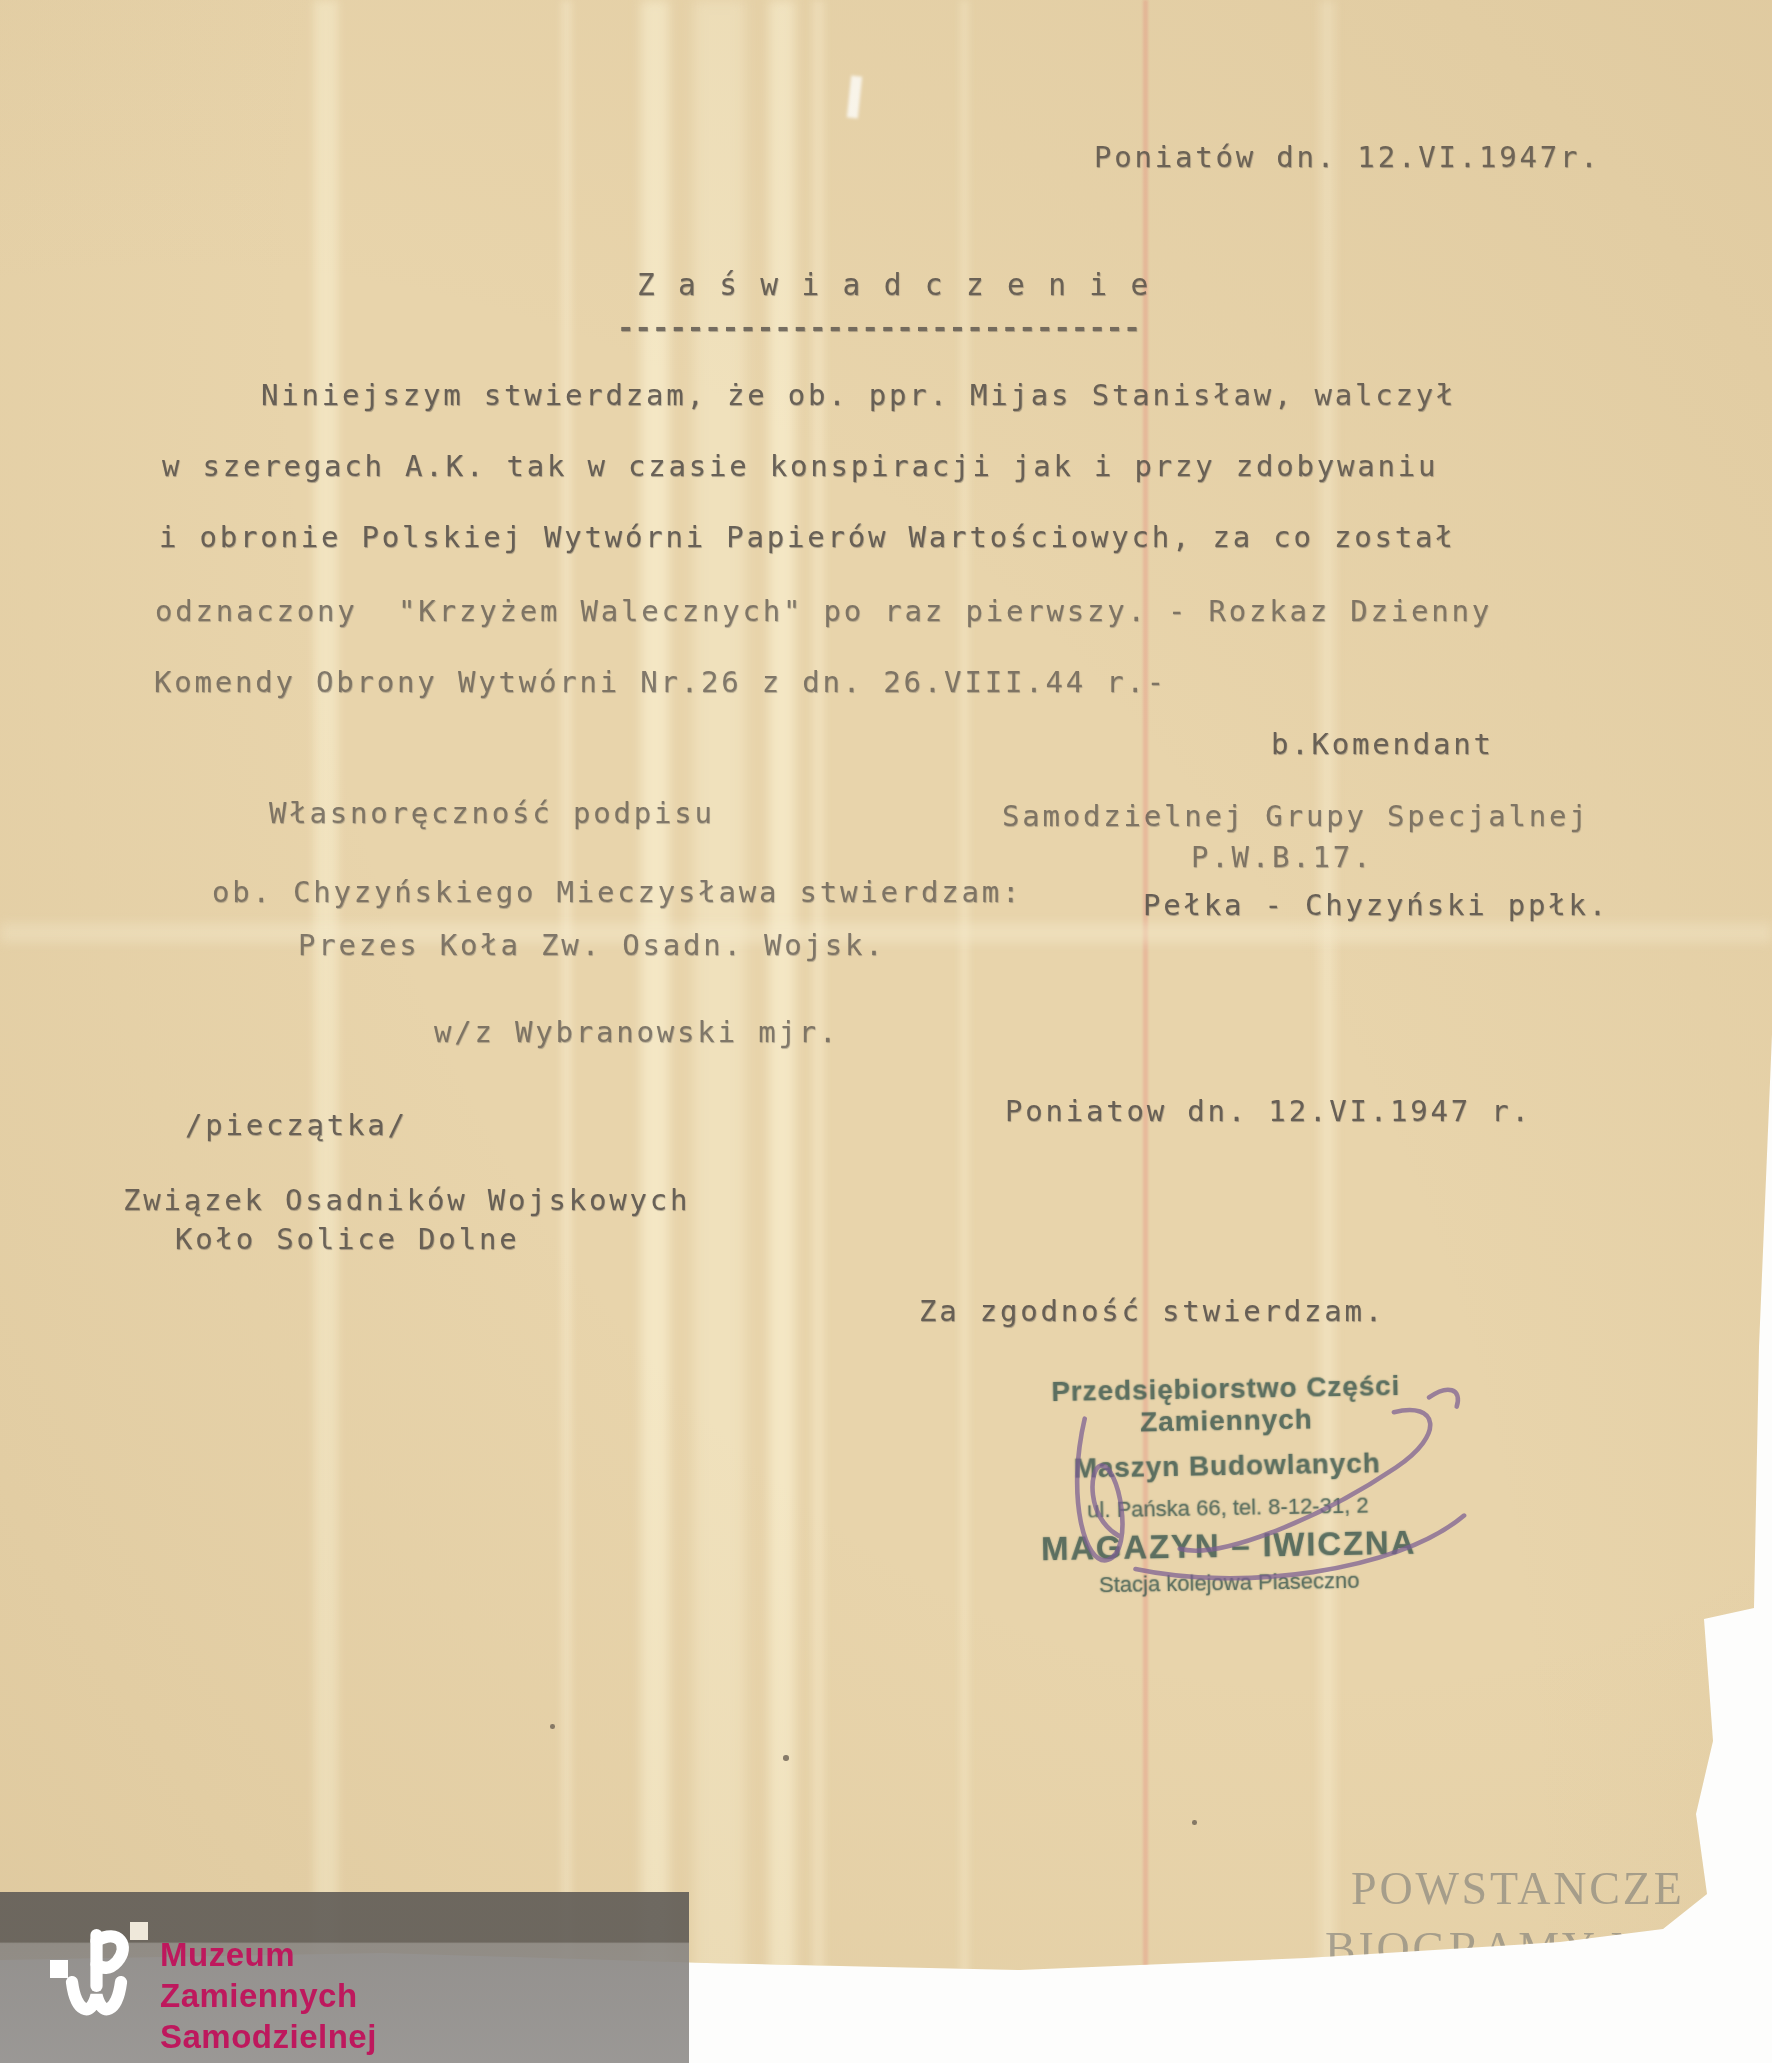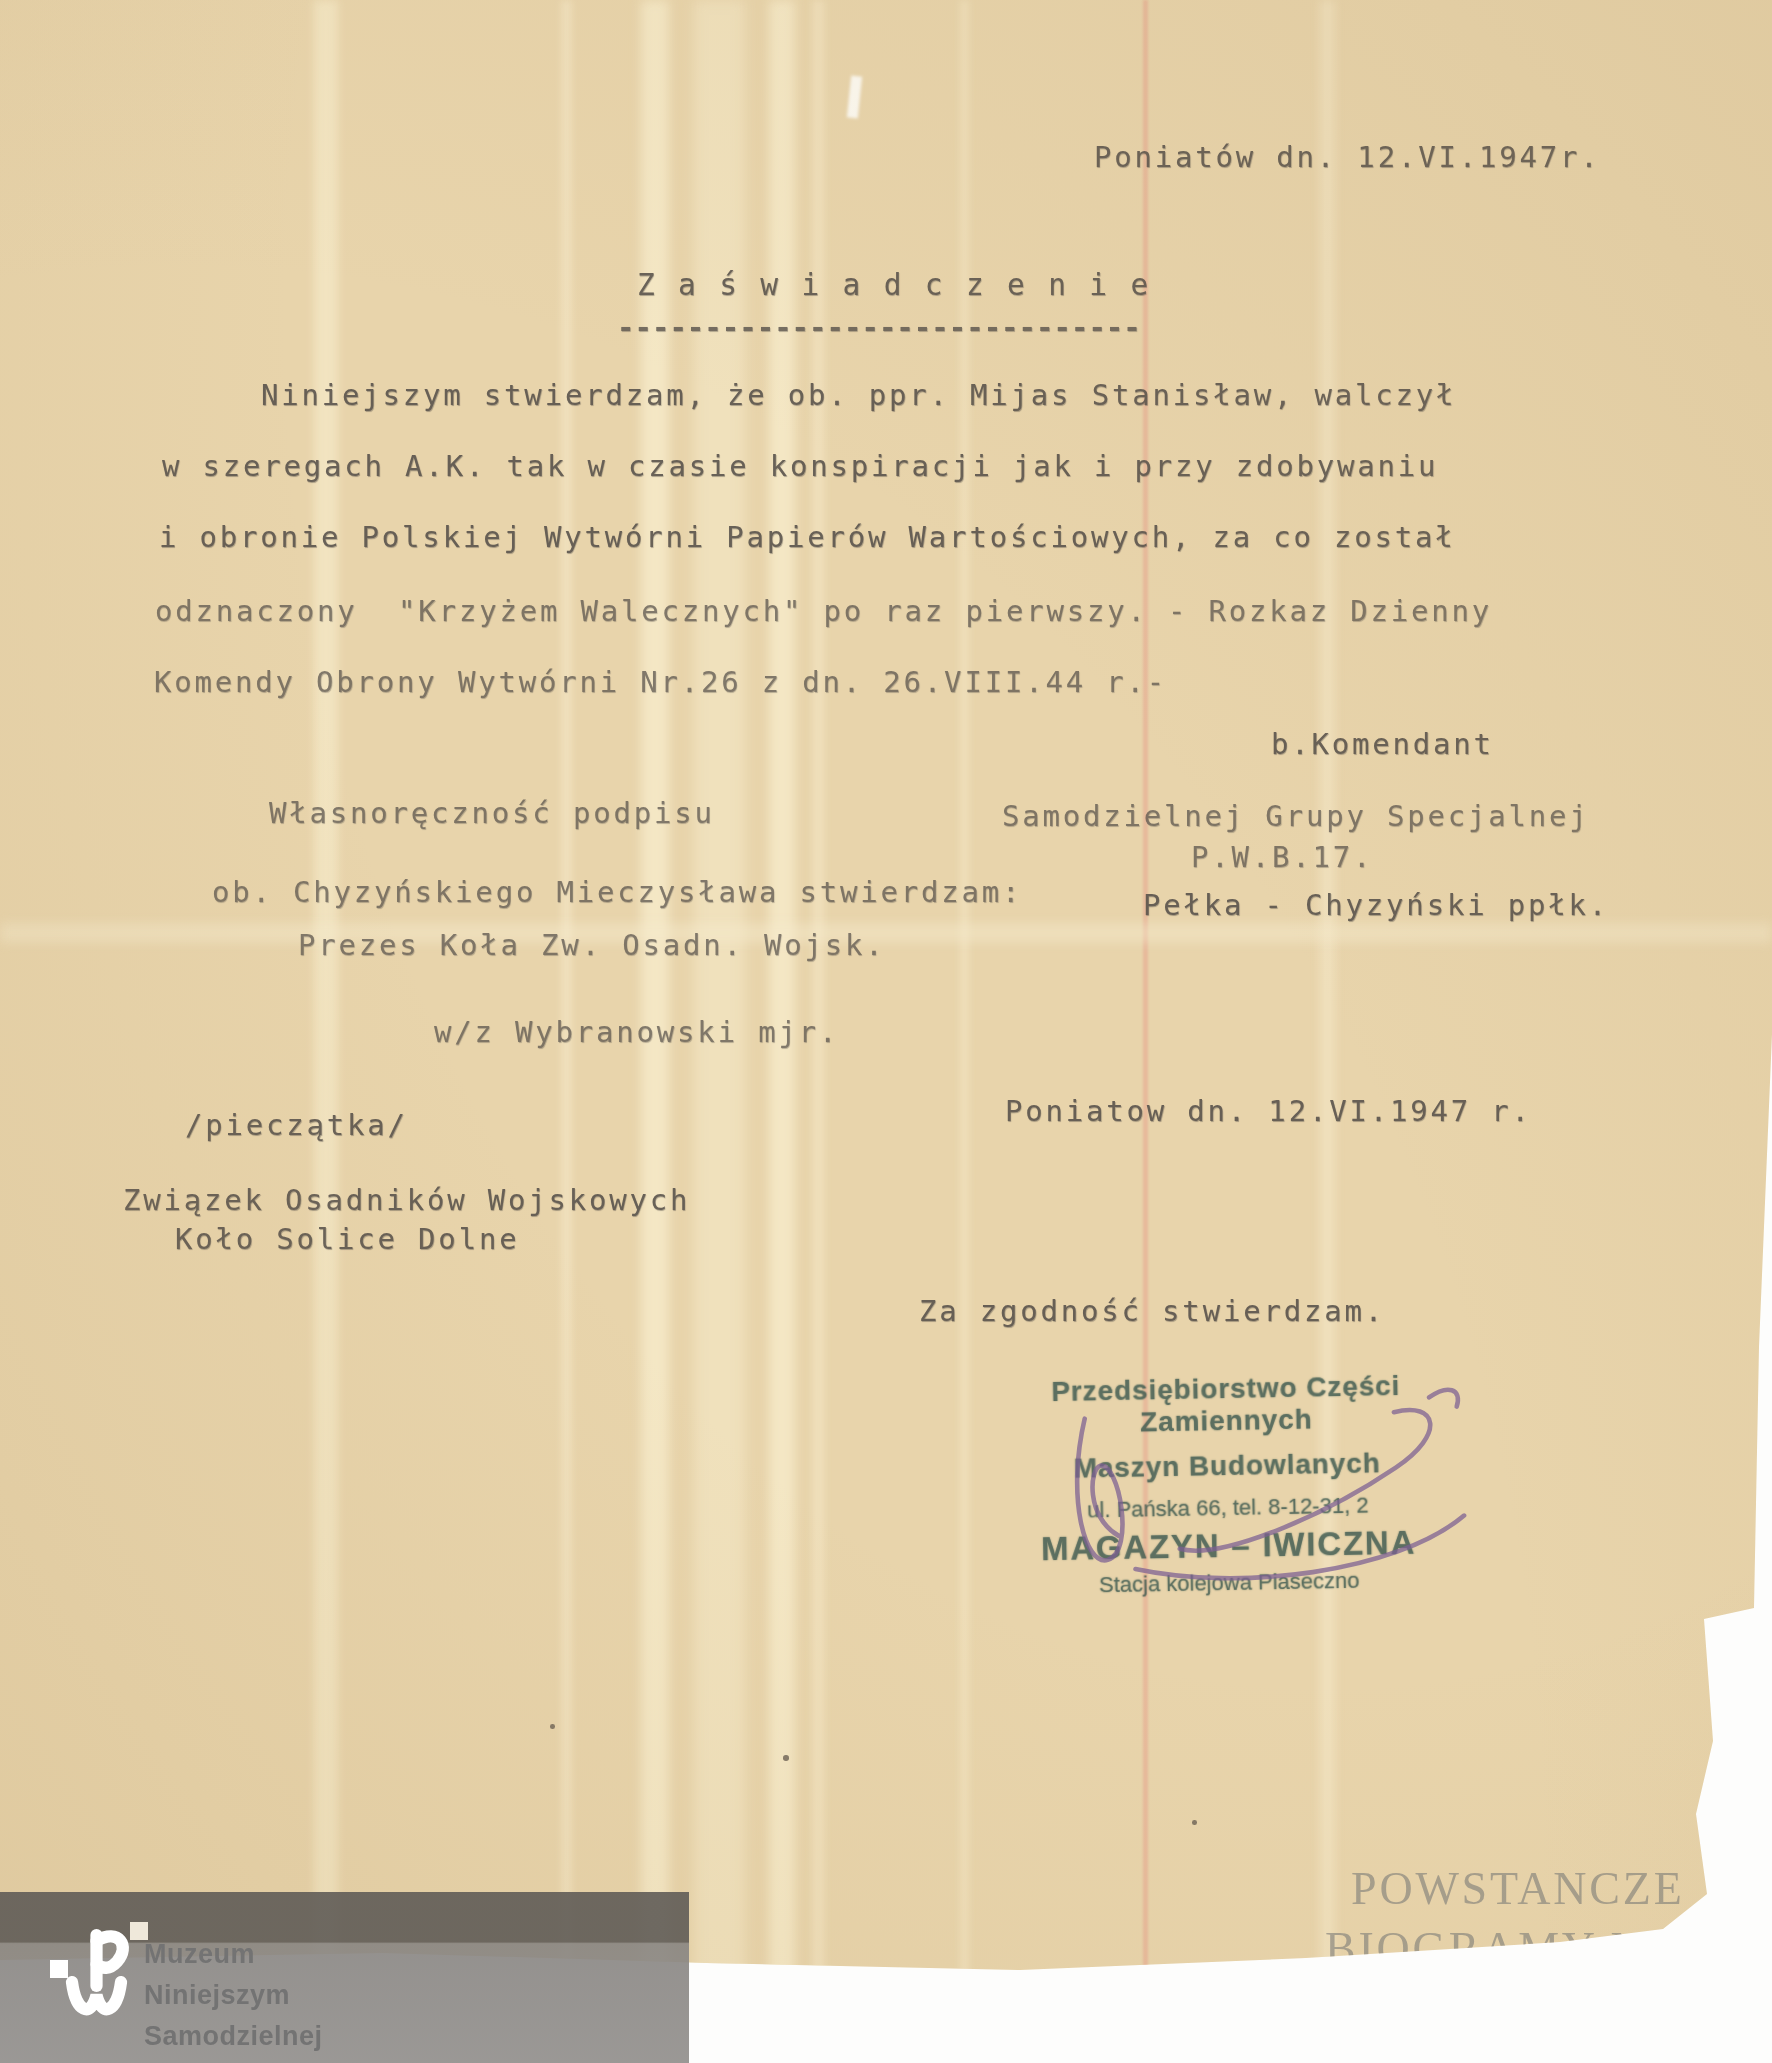--- a/index.html
+++ b/index.html
@@ -56,23 +56,23 @@
     color:rgba(125,124,121,0.62);letter-spacing:2.8px;font-size:46px;white-space:pre;
   }
   
   .logo-box{
     position:absolute;left:0;top:1892px;width:689px;height:172px;
     background:linear-gradient(180deg,
       rgba(96,92,87,0.90) 0%,rgba(96,92,87,0.90) 29%,
       rgba(136,133,130,0.90) 30%,rgba(141,138,135,0.88) 100%);
   }
   .logo-text{
-    position:absolute;left:144px;top:1934px;color:#737373;
+    position:absolute;left:160px;top:1934px;color:#be185d;
     font-family:"Liberation Sans",sans-serif;font-weight:700;
-    font-size:27px;line-height:41px;letter-spacing:0.5px;
+    font-size:33px;line-height:41px;letter-spacing:0.5px;
   }
   .logo-sq{position:absolute;}
   .speck{position:absolute;border-radius:50%;background:#6a6054;opacity:.8;}
   .whiteout{position:absolute;background:rgba(255,255,253,0.85);filter:blur(1.4px);transform:rotate(6deg);}
 </style>
 </head>
 <body>
 
 <div class="paper">
 
@@ -149,16 +149,16 @@
   <g fill="none" stroke="#ffffff" stroke-width="13" stroke-linecap="round">
     <path d="M40,16 L40,70"></path>
     <path d="M40,22 C64,8 76,28 62,44 C54,53 46,52 40,47"></path>
     <path d="M14,66 C18,98 34,104 40,80 C46,104 62,98 66,66"></path>
   </g>
 </svg>
 <div class="logo-sq" style="left:130px;top:1922px;width:17.5px;height:17.5px;background:#efe8da;"></div>
 <div class="logo-sq" style="left:50px;top:1960px;width:17.5px;height:17.5px;background:#ffffff;"></div>
 <div class="logo-text">
   <div>Muzeum</div>
-  <div>Niniejszym</div>
+  <div>Zamiennych</div>
   <div>Samodzielnej</div>
 </div>
 
 
 </body></html>

